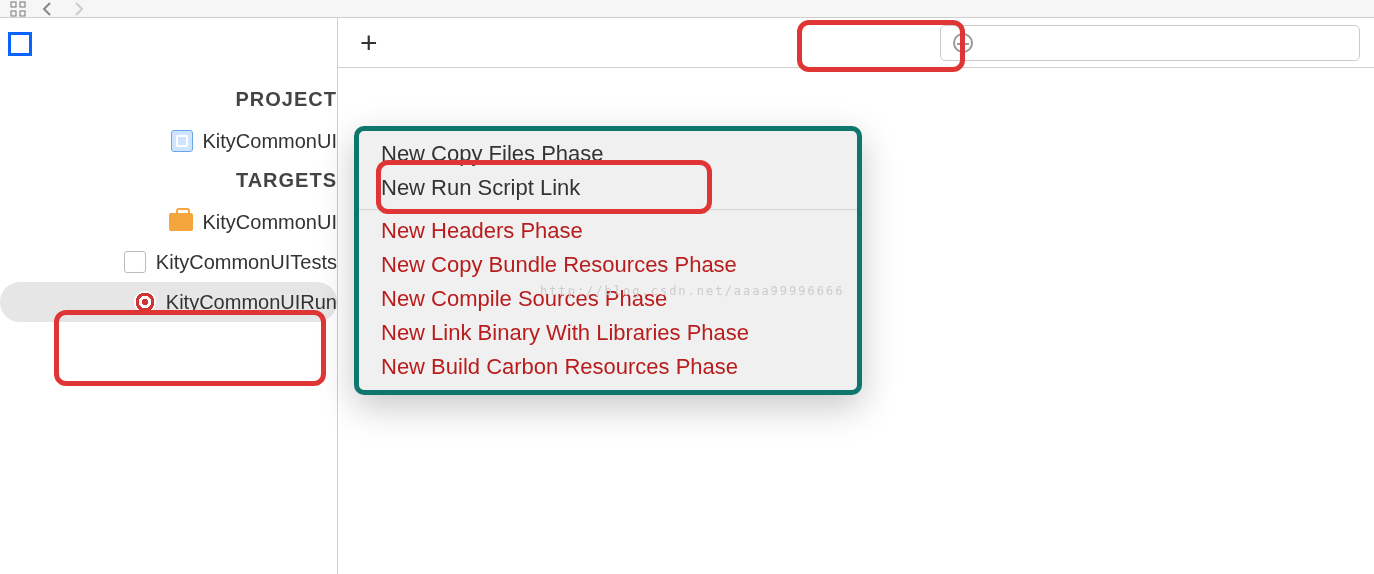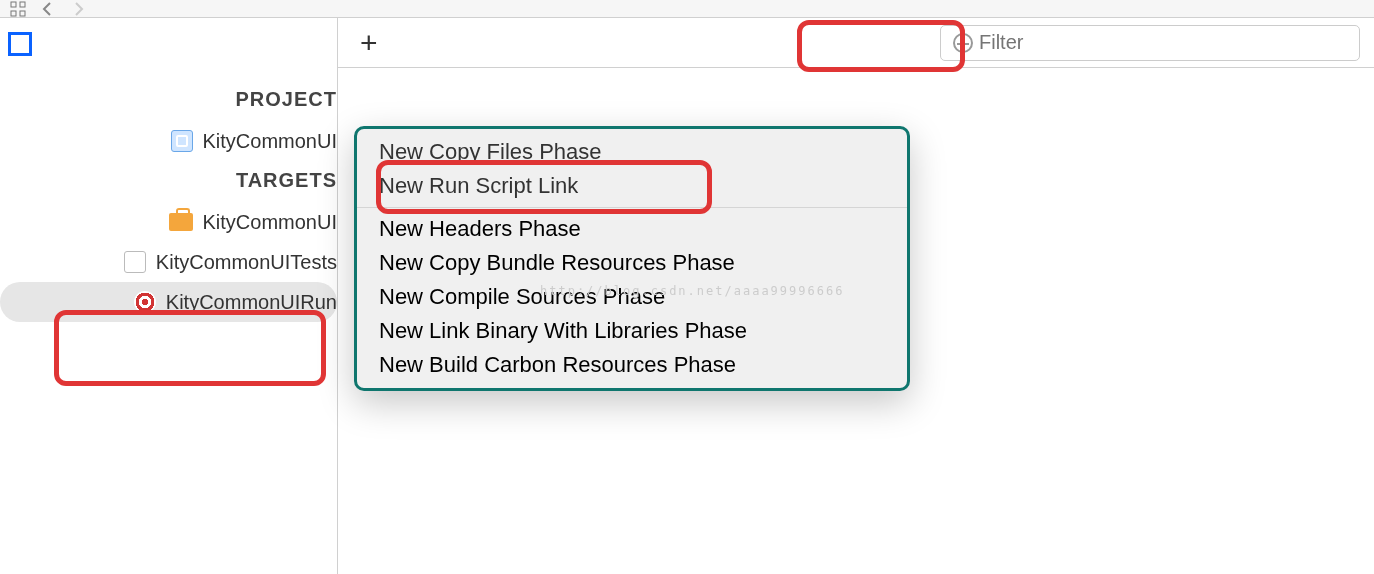--- a/index.html
+++ b/index.html
@@ -128,34 +128,34 @@
     .filter-icon::after{content:"";position:absolute;left:2px;right:2px;top:50%;border-top:2px solid #999;}
     .filter-icon::before{content:"";position:absolute;top:2px;bottom:2px;left:50%;border-left:2px solid #999;}
     .filter-input {
       border: none; outline: none; font-size: 20px; color: #999; flex:1;
       background: transparent;
     }
     
     .dropdown {
       position: absolute;
       left: 16px; top: 108px;
-      width: 556px;
+      width: 508px;
       background: #f0f0f0;
-      border: 3px solid #0f766e;
+      border: 5px solid #0f766e;
       border-radius: 10px;
       box-shadow: 0 12px 36px rgba(0,0,0,0.22);
       padding: 6px 0;
     }
     .dropdown-item {
       padding: 4px 22px;
       font-size: 22px;
       color: #333;
       cursor: pointer;
     }
-    .dropdown-item.disabled { color: #000000; cursor: default; }
+    .dropdown-item.disabled { color: #b91c1c; cursor: default; }
     .dropdown-sep { border-top: 1px solid #d5d5d5; margin: 4px 0; }
     .highlight-menu {
       left: 376px; top: 160px; width: 336px; height: 54px;
     }
     
     .watermark {
       position: absolute;
       left: 540px; top: 284px;
       font-size: 12px; color: #ccc;
       letter-spacing: 2px;
@@ -209,21 +209,20 @@
       <span class="target-icon"></span>
       <span>KityCommonUIRun</span>
     </div>
   </div>
 
   <div class="content">
     <div class="filter-bar">
       <span class="plus-btn">+</span>
       <div class="filter-wrap">
         <span class="filter-icon"></span>
-        <input class="filter-input" placeholder="Filter" style="">
       </div>
     </div>
 
     <div class="dropdown">
       <div class="dropdown-item">New Copy Files Phase</div>
       <div class="dropdown-item">New Run Script Link</div>
       <div class="dropdown-sep"></div>
       <div class="dropdown-item disabled">New Headers Phase</div>
       <div class="dropdown-item disabled">New Copy Bundle Resources Phase</div>
       <div class="dropdown-item disabled">New Compile Sources Phase</div>

